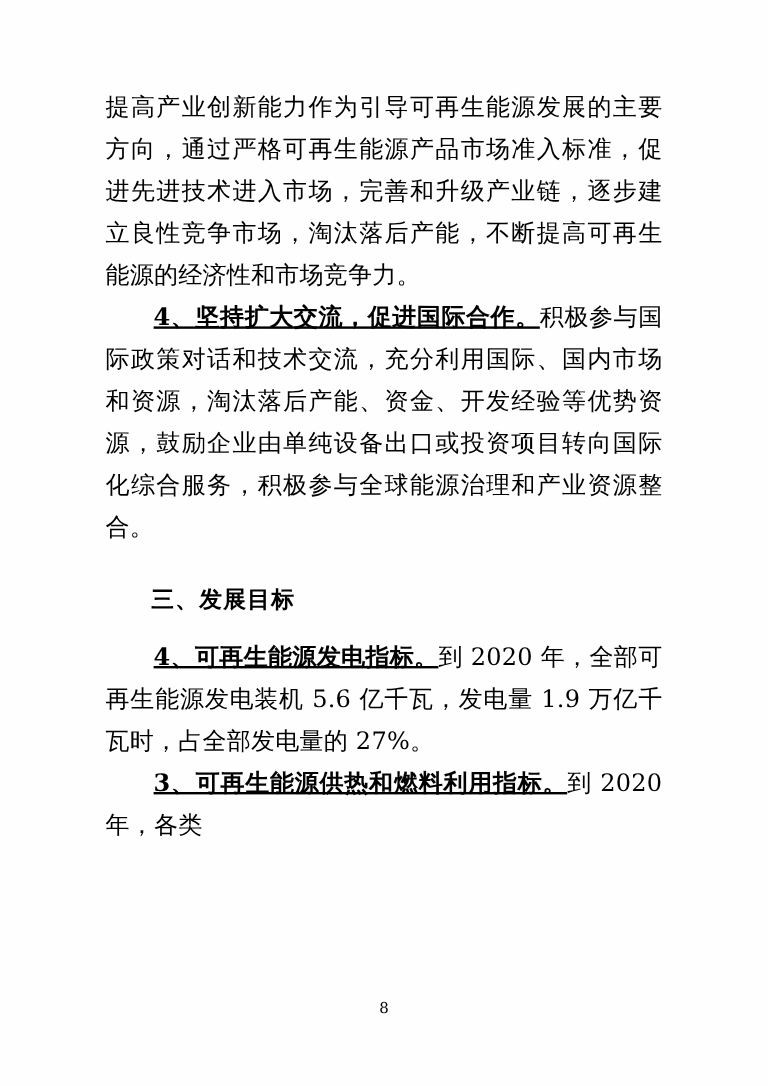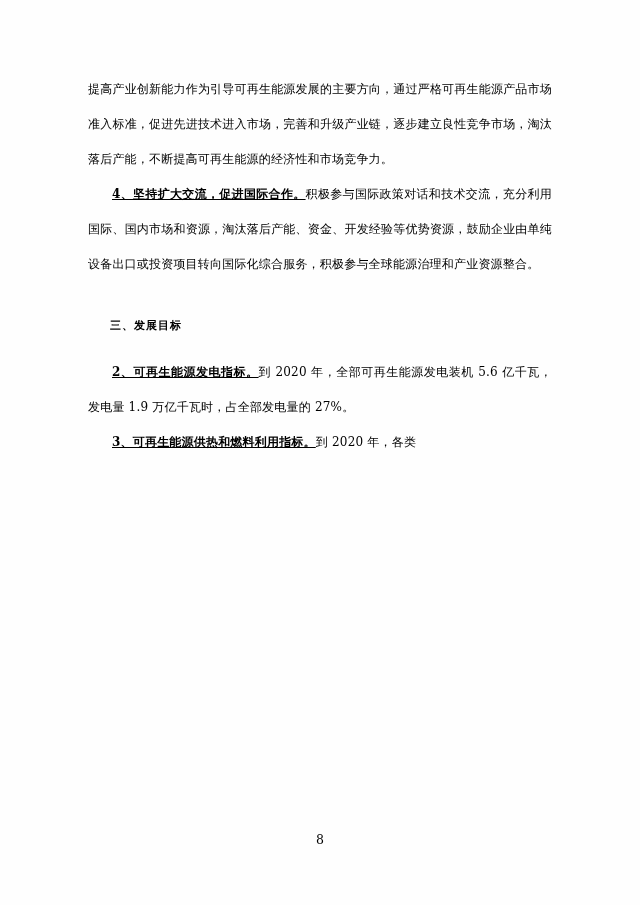--- a/index.html
+++ b/index.html
@@ -24,32 +24,32 @@
     background: #fefefe;
   }
   .content {
     position: absolute;
     left: 88px;
     top: 72px;
     width: 464px;
   }
   p {
     margin: 0 0 0 0;
-    font-size: 12px;
+    font-size: 20px;
     line-height: 35px;
     text-align: justify;
     text-justify: inter-ideograph;
     letter-spacing: 0.2px;
   }
   p.indent {
     text-indent: 2em;
   }
   .heading {
     font-weight: bold;
-    font-size: 11px;
+    font-size: 19px;
     line-height: 35px;
     margin: 14px 0 6px 0;
     text-indent: 2em;
     letter-spacing: 1px;
   }
   .b {
     font-weight: bold;
     text-decoration: underline;
   }
   .gap-sm { height: 6px; }
@@ -81,21 +81,21 @@
 
     <div class="gap-md"></div>
 
     <p class="heading">三、发展目标</p>
 
     <div class="gap-sm"></div>
 
 
 
     <p class="indent body-para">
-      <span class="b">2、可再生能源发电指标。</span><span>到 2020 年，全部可再生能源发电装机 5.6 亿千瓦，发电量 1.9 万亿千瓦时，占全部发电量的 27%。</span>
+      <span class="b">4、可再生能源发电指标。</span><span>到 2020 年，全部可再生能源发电装机 5.6 亿千瓦，发电量 1.9 万亿千瓦时，占全部发电量的 27%。</span>
     </p>
 
     <p class="indent body-para">
       <span class="b">3、可再生能源供热和燃料利用指标。</span><span>到 2020 年，各类</span>
     </p>
 
   </div>
 
   <div class="pagenum">8</div>
 </div>

